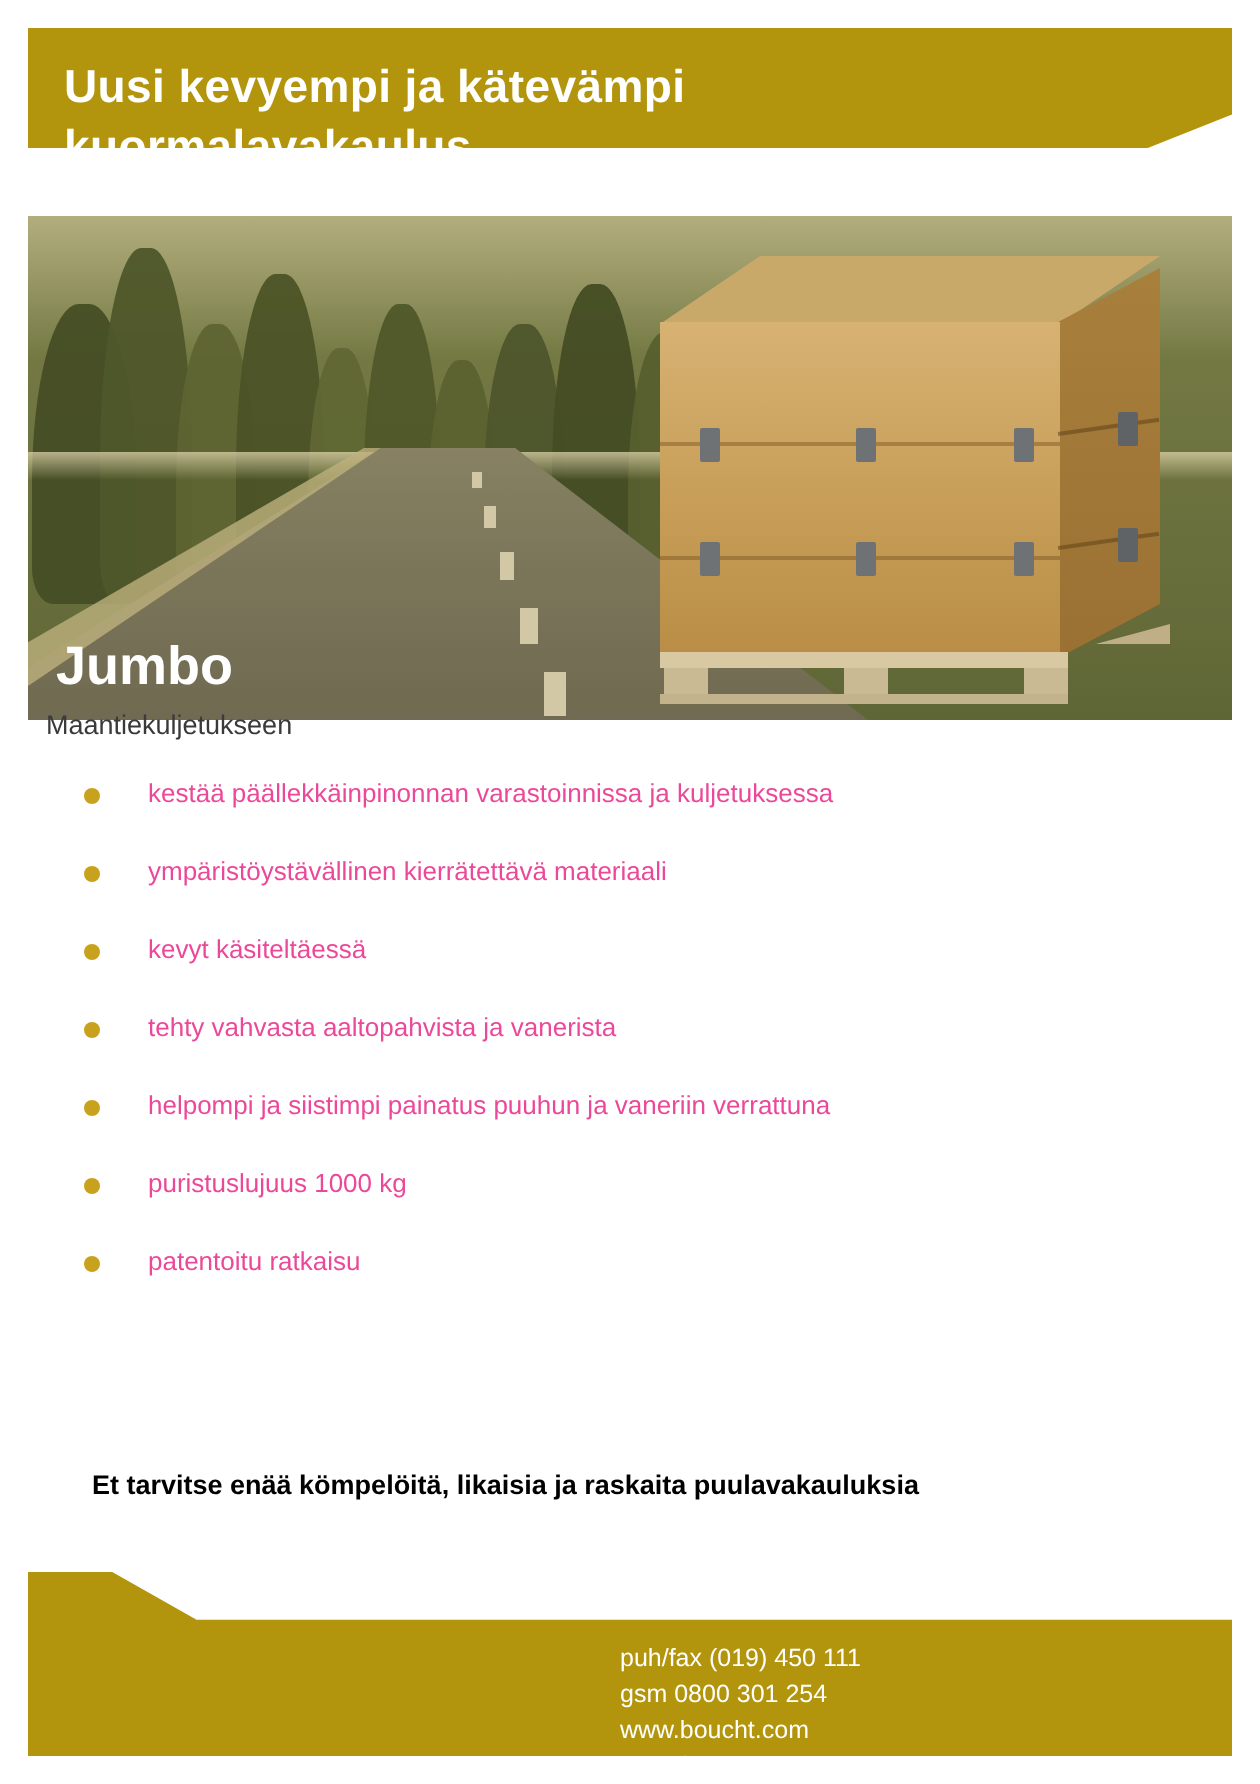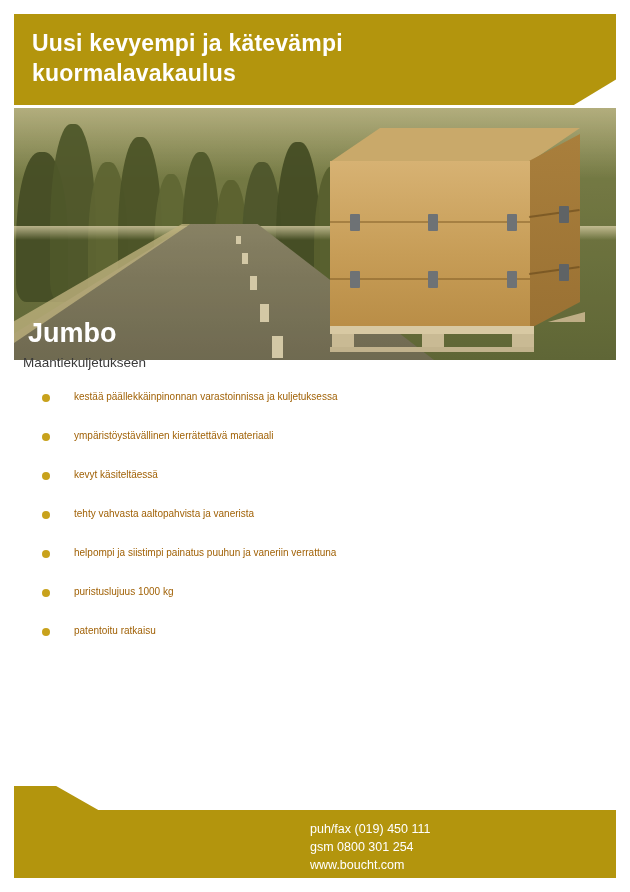--- a/index.html
+++ b/index.html
@@ -21,21 +21,21 @@
     background: #ffffff;
     box-sizing: border-box;
   }
 
   
   .header-band {
     position: absolute;
     left: 14px;
     top: 14px;
     width: 602px;
-    height: 91px;
+    height: 60px;
   }
   .header-bg {
     position: absolute;
     inset: 0;
     background: #b3950d;
     
     clip-path: polygon(0 0, 100% 0, 100% 72%, 93% 100%, 0 100%);
   }
   .header-text {
     position: absolute;
@@ -286,22 +286,22 @@
   .bullet-dot {
     width: 8px;
     height: 8px;
     border-radius: 50%;
     background: #c8a21c;
     margin-top: 6px;
     flex: 0 0 auto;
   }
   .bullet-text {
     margin-left: 24px;
-    color: #a16207;
-    font-size: 10px;
+    color: #ec4899;
+    font-size: 13px;
     line-height: 18px;
   }
   .tagline {
     position: absolute;
     left: 46px;
     top: 735px;
     color: #000000;
     font-size: 13.5px;
     font-weight: bold;
   }
@@ -421,20 +421,21 @@
     <div class="bullet-row">
       <span class="bullet-dot"></span>
       <span class="bullet-text">puristuslujuus 1000 kg</span>
     </div>
     <div class="bullet-row">
       <span class="bullet-dot"></span>
       <span class="bullet-text">patentoitu ratkaisu</span>
     </div>
   </div>
 
+  <div class="tagline">Et tarvitse enää kömpelöitä, likaisia ja raskaita puulavakauluksia</div>
 
   <div class="footer-band">
     <div class="footer-bg"></div>
     <div class="footer-col right">
       <div>puh/fax  (019) 450 111</div>
       <div>gsm  0800 301 254</div>
       <div>www.boucht.com</div>
       <div>e-mail: erik.boucht@pp.inet.fi</div>
     </div>
   </div>

